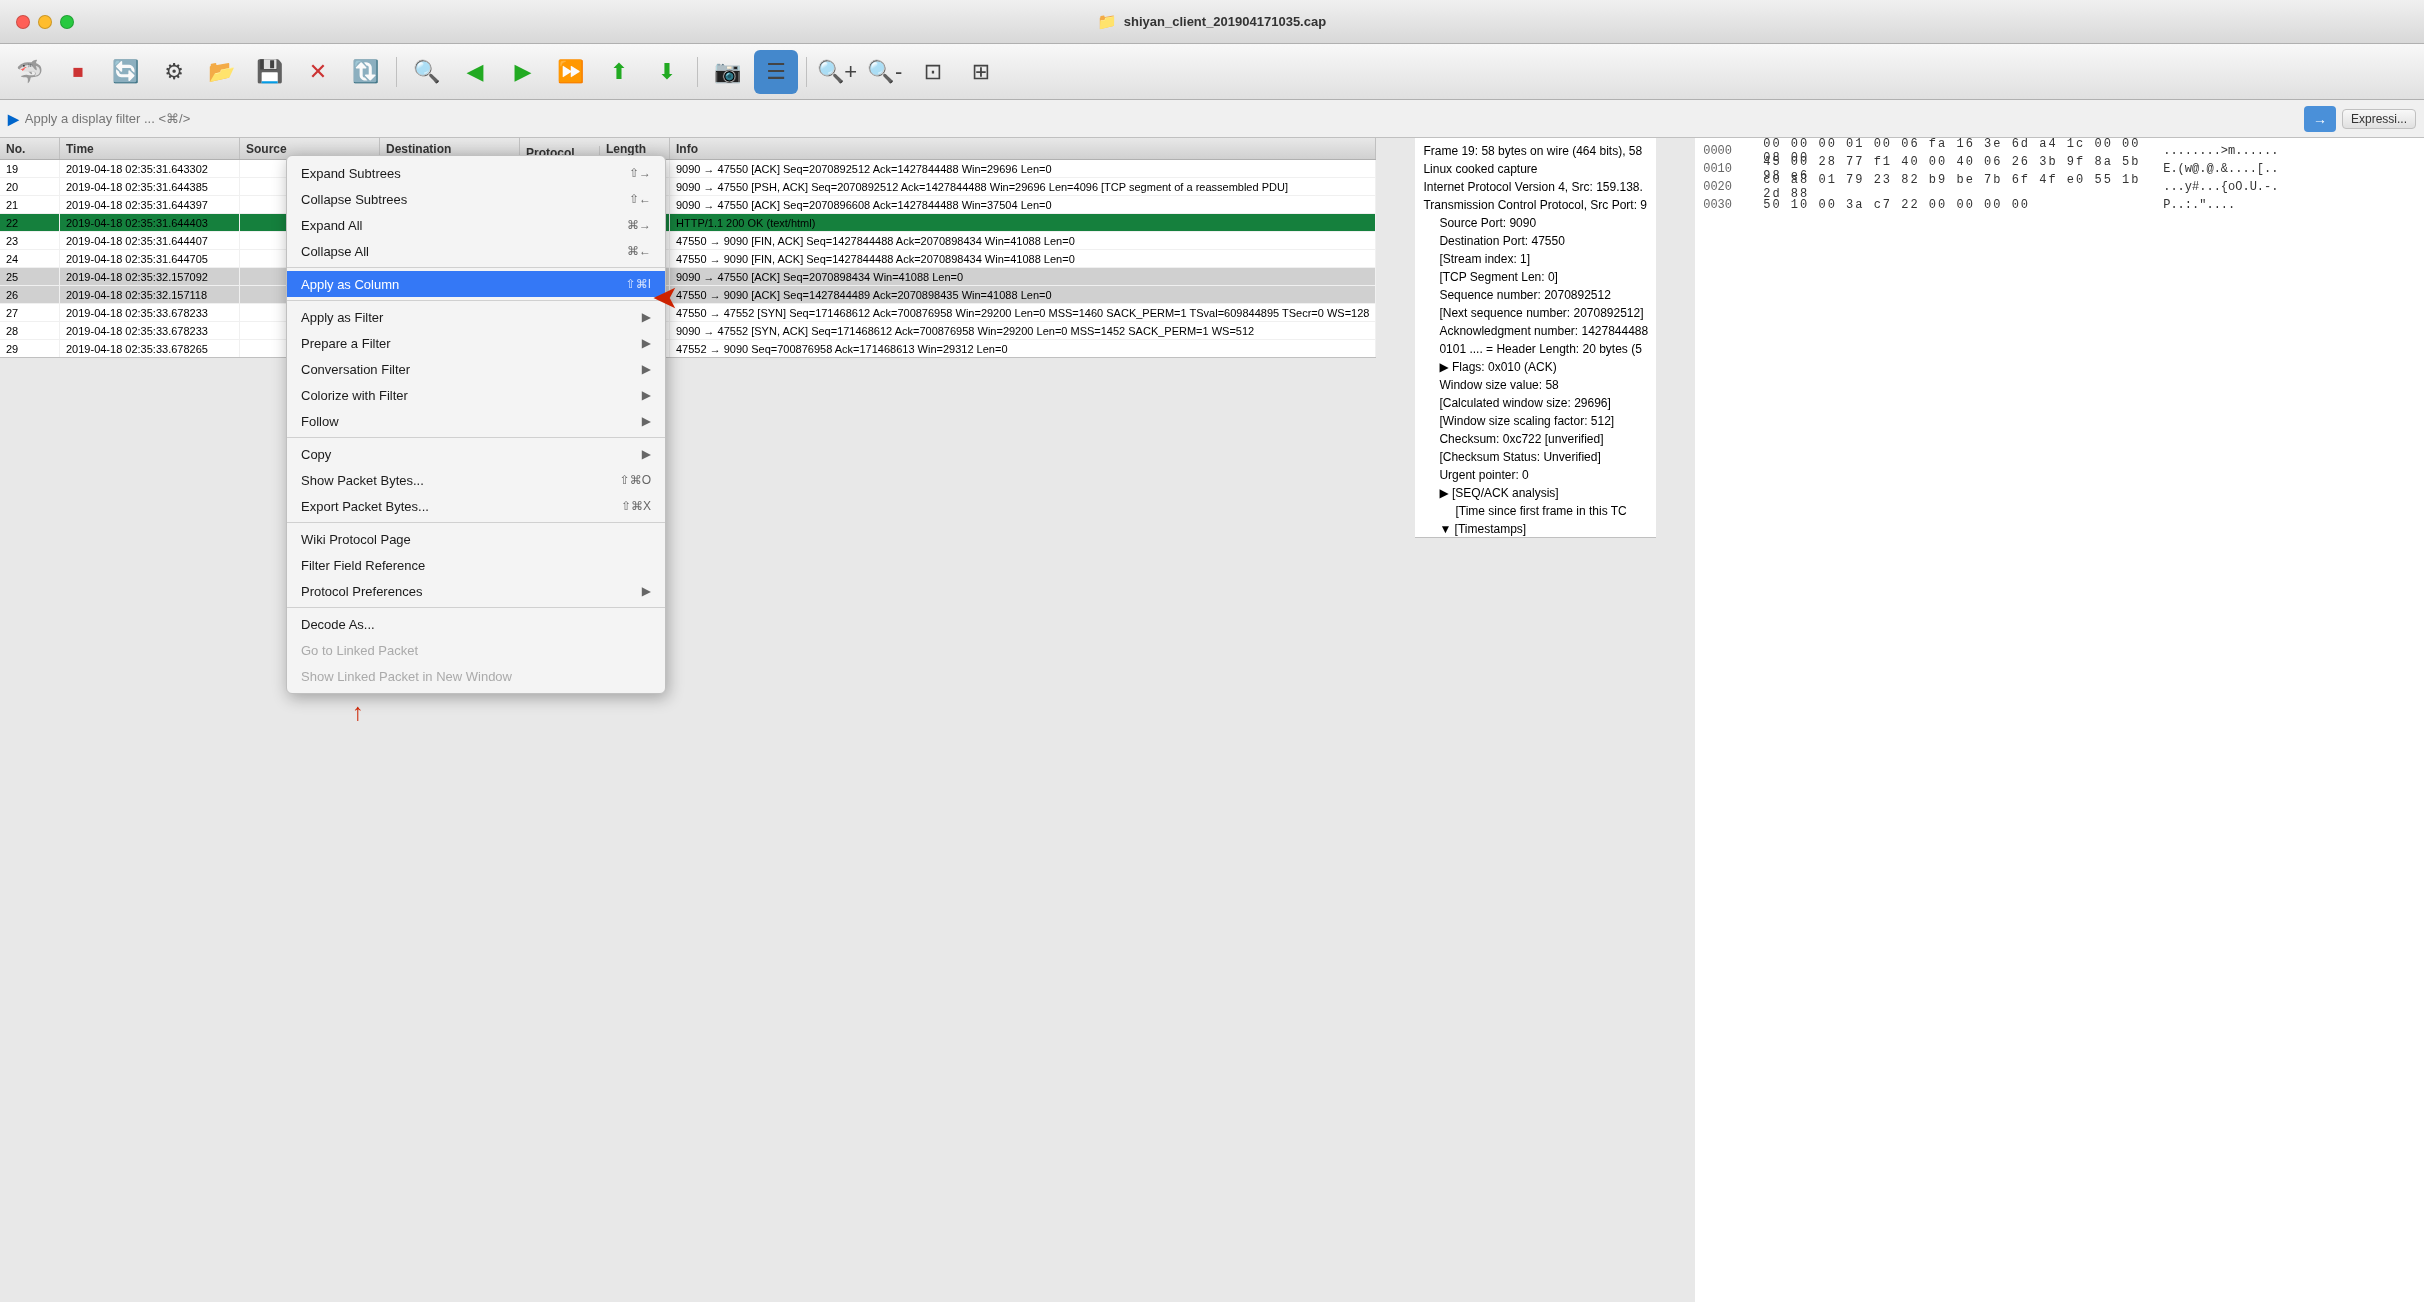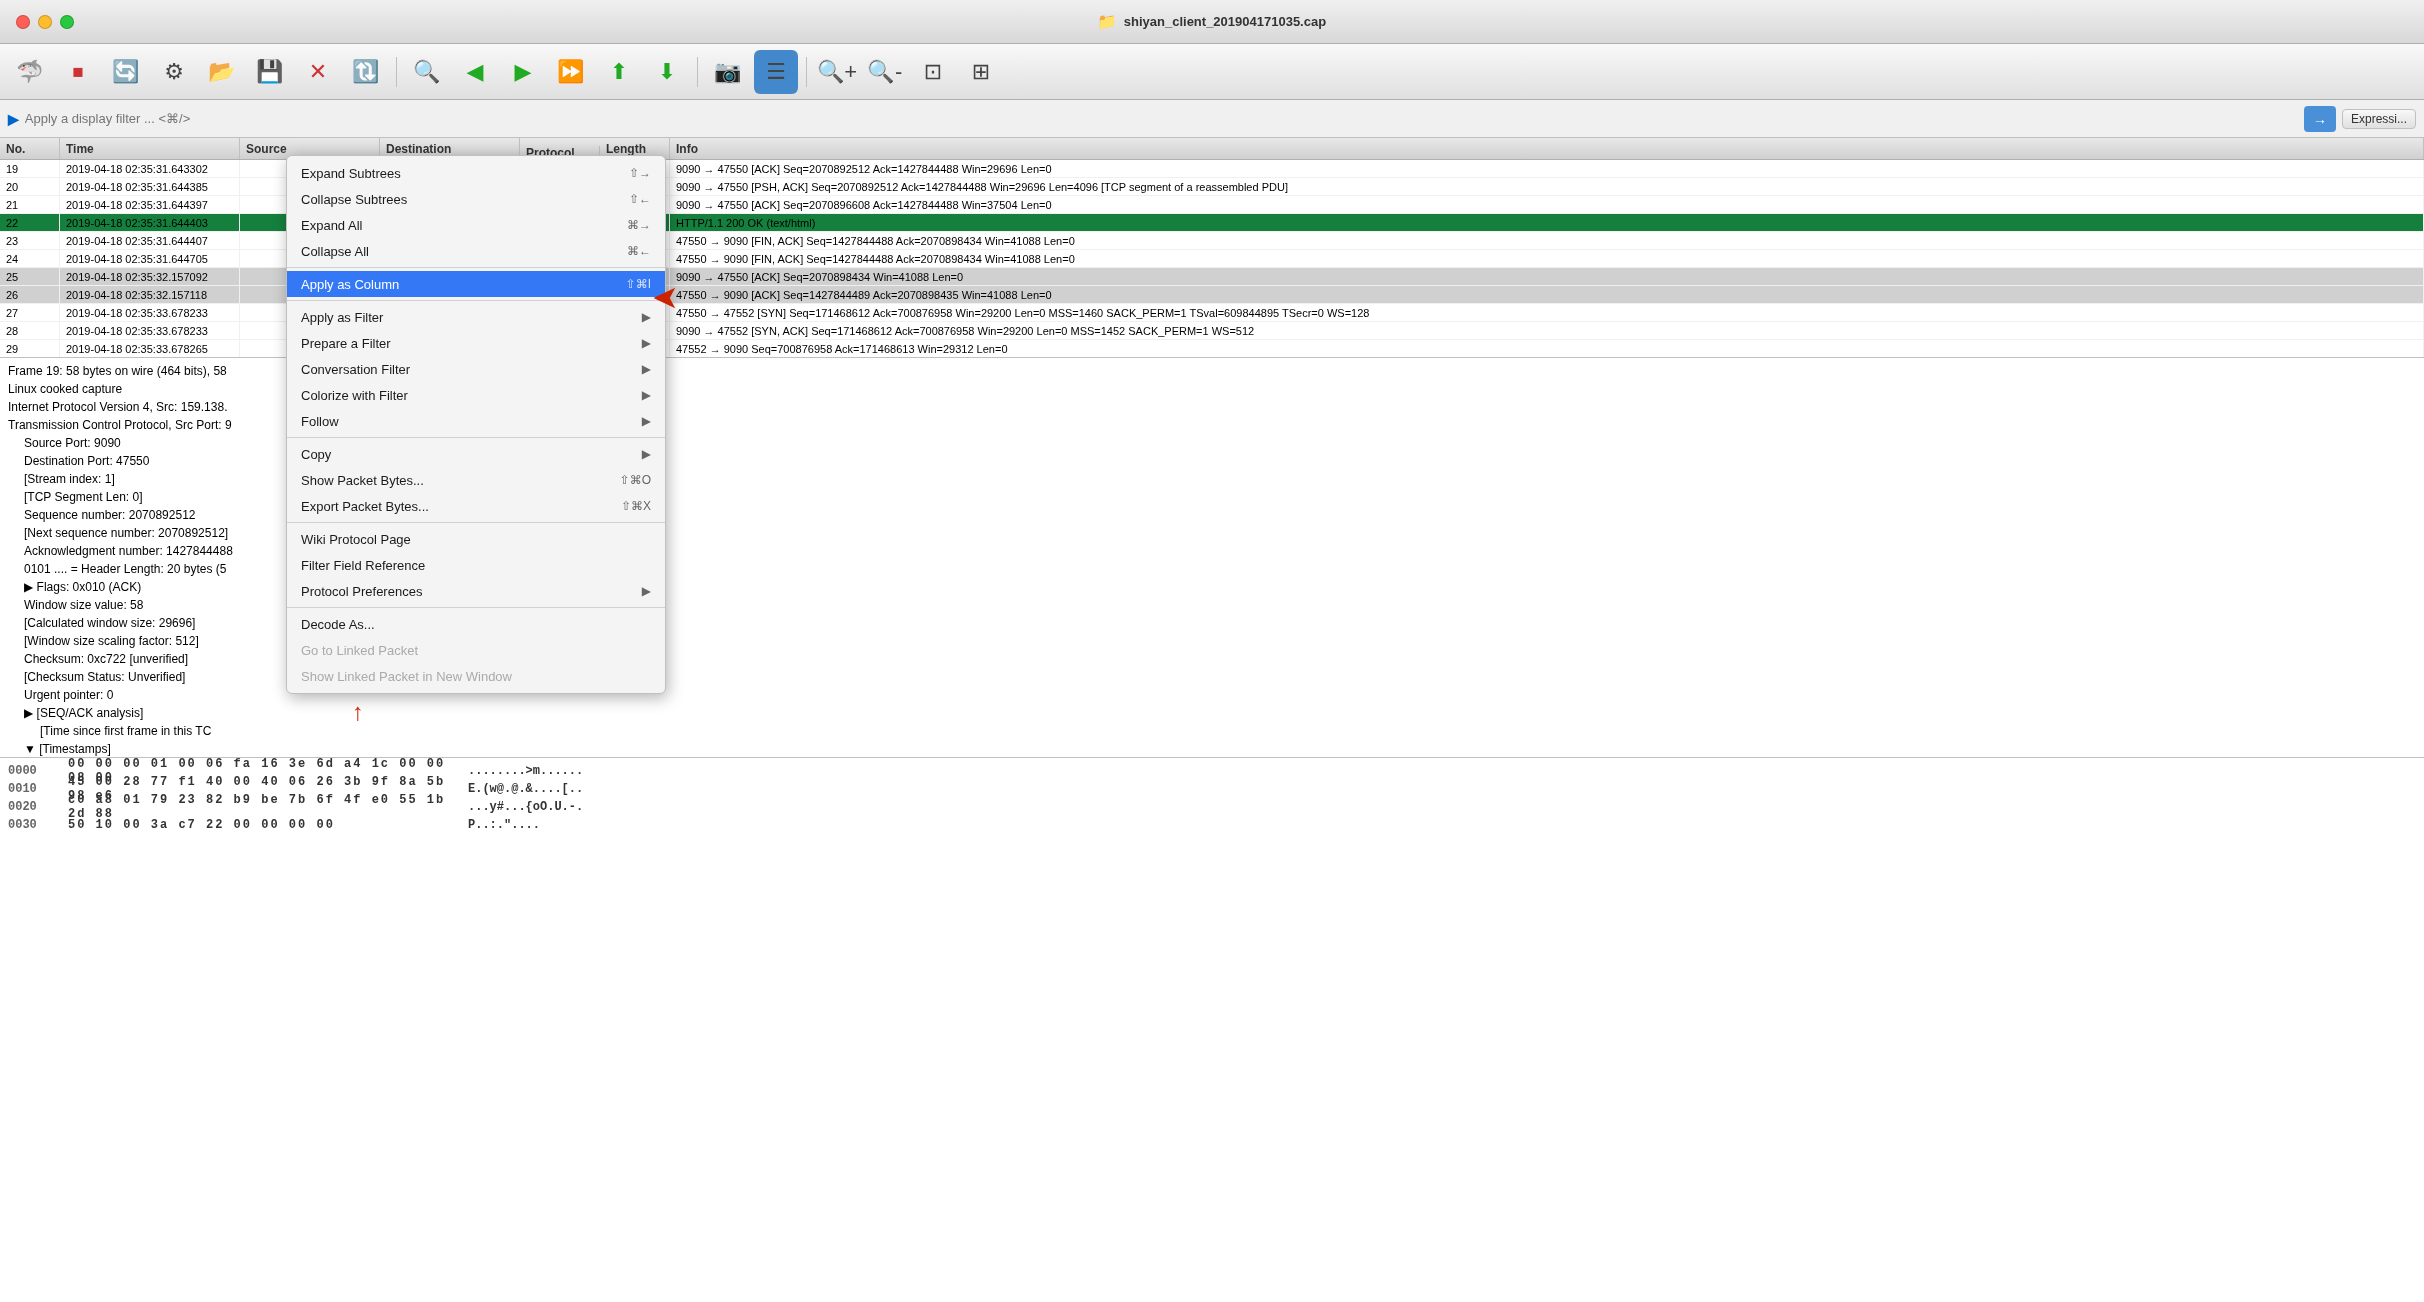--- a/index.html
+++ b/index.html
@@ -105,22 +105,23 @@
       color: #333;
       background: linear-gradient(to bottom, #f8f8f8, #e0e0e0);
       border: 1px solid #c0c0c0;
       border-radius: 4px;
       cursor: pointer;
     }
 
     
     .main-content {
       display: flex;
-      flex-direction: column;
+      flex-direction: row;
       height: calc(100% - 138px);
+      gap: 39px;
     }
 
     
     .packet-list {
       height: 220px;
       background: white;
       border-bottom: 1px solid #c0c0c0;
       overflow: hidden;
     }
     .packet-list-header {
@@ -182,21 +183,21 @@
 
     
     .hex-dump {
       flex: 1;
       background: white;
       padding: 4px 8px;
       font-family: "Courier New", monospace;
       font-size: 12px;
       color: #333;
     }
-    .hex-row { display: flex; gap: 20px; height: 18px; align-items: center; font-weight: bold; }
+    .hex-row { display: flex; gap: 20px; height: 18px; align-items: center; }
     .hex-offset { color: #666; width: 40px; }
     .hex-bytes { width: 380px; letter-spacing: 2px; }
     .hex-ascii { color: #333; }
 
     
     .context-menu {
       position: absolute;
       left: 286px;
       top: 155px;
       width: 380px;

